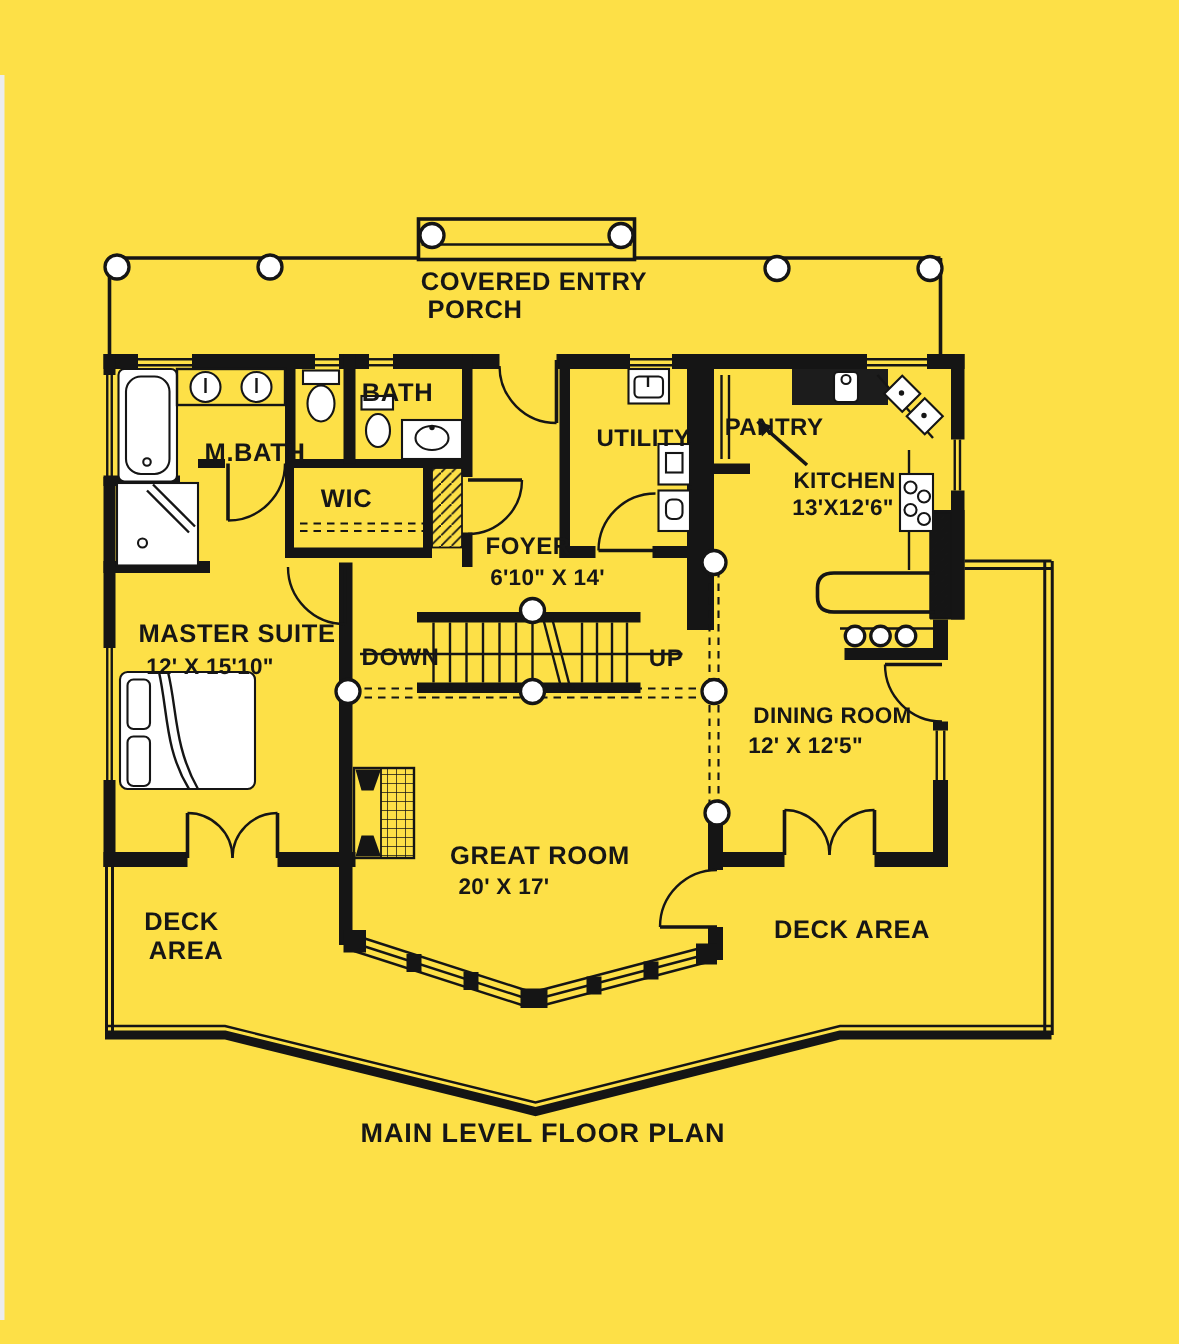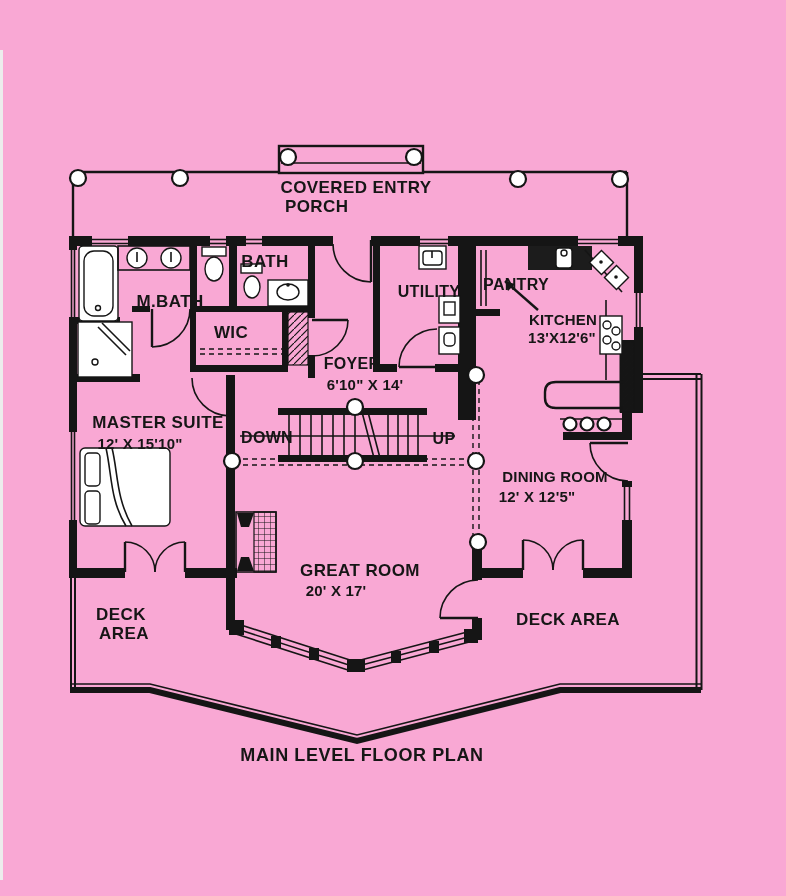--- a/index.html
+++ b/index.html
@@ -1,16 +1,16 @@
 <!DOCTYPE html>
 <html><head>
 <meta charset="utf-8">
 <style>
   html,body{margin:0;padding:0;background:#ffffff;}
-  #canvas{position:relative;width:786px;height:896px;background:#f9a8d4;overflow:hidden;}
+  #canvas{position:relative;width:786px;height:896px;background:#fde047;overflow:hidden;}
   svg{display:block;}
   text{font-family:"Liberation Sans","DejaVu Sans",sans-serif;font-weight:bold;fill:#161616;}
   .t17{font-size:17px;letter-spacing:.4px;}
   .t16{font-size:16px;letter-spacing:.3px;}
   .t15{font-size:15px;letter-spacing:.2px;}
   .t18{font-size:18px;letter-spacing:.6px;}
   .w{fill:#151515;}
   .ln{stroke:#151515;fill:none;}
   .thin{stroke-width:1.6;}
   .med{stroke-width:2.4;}

